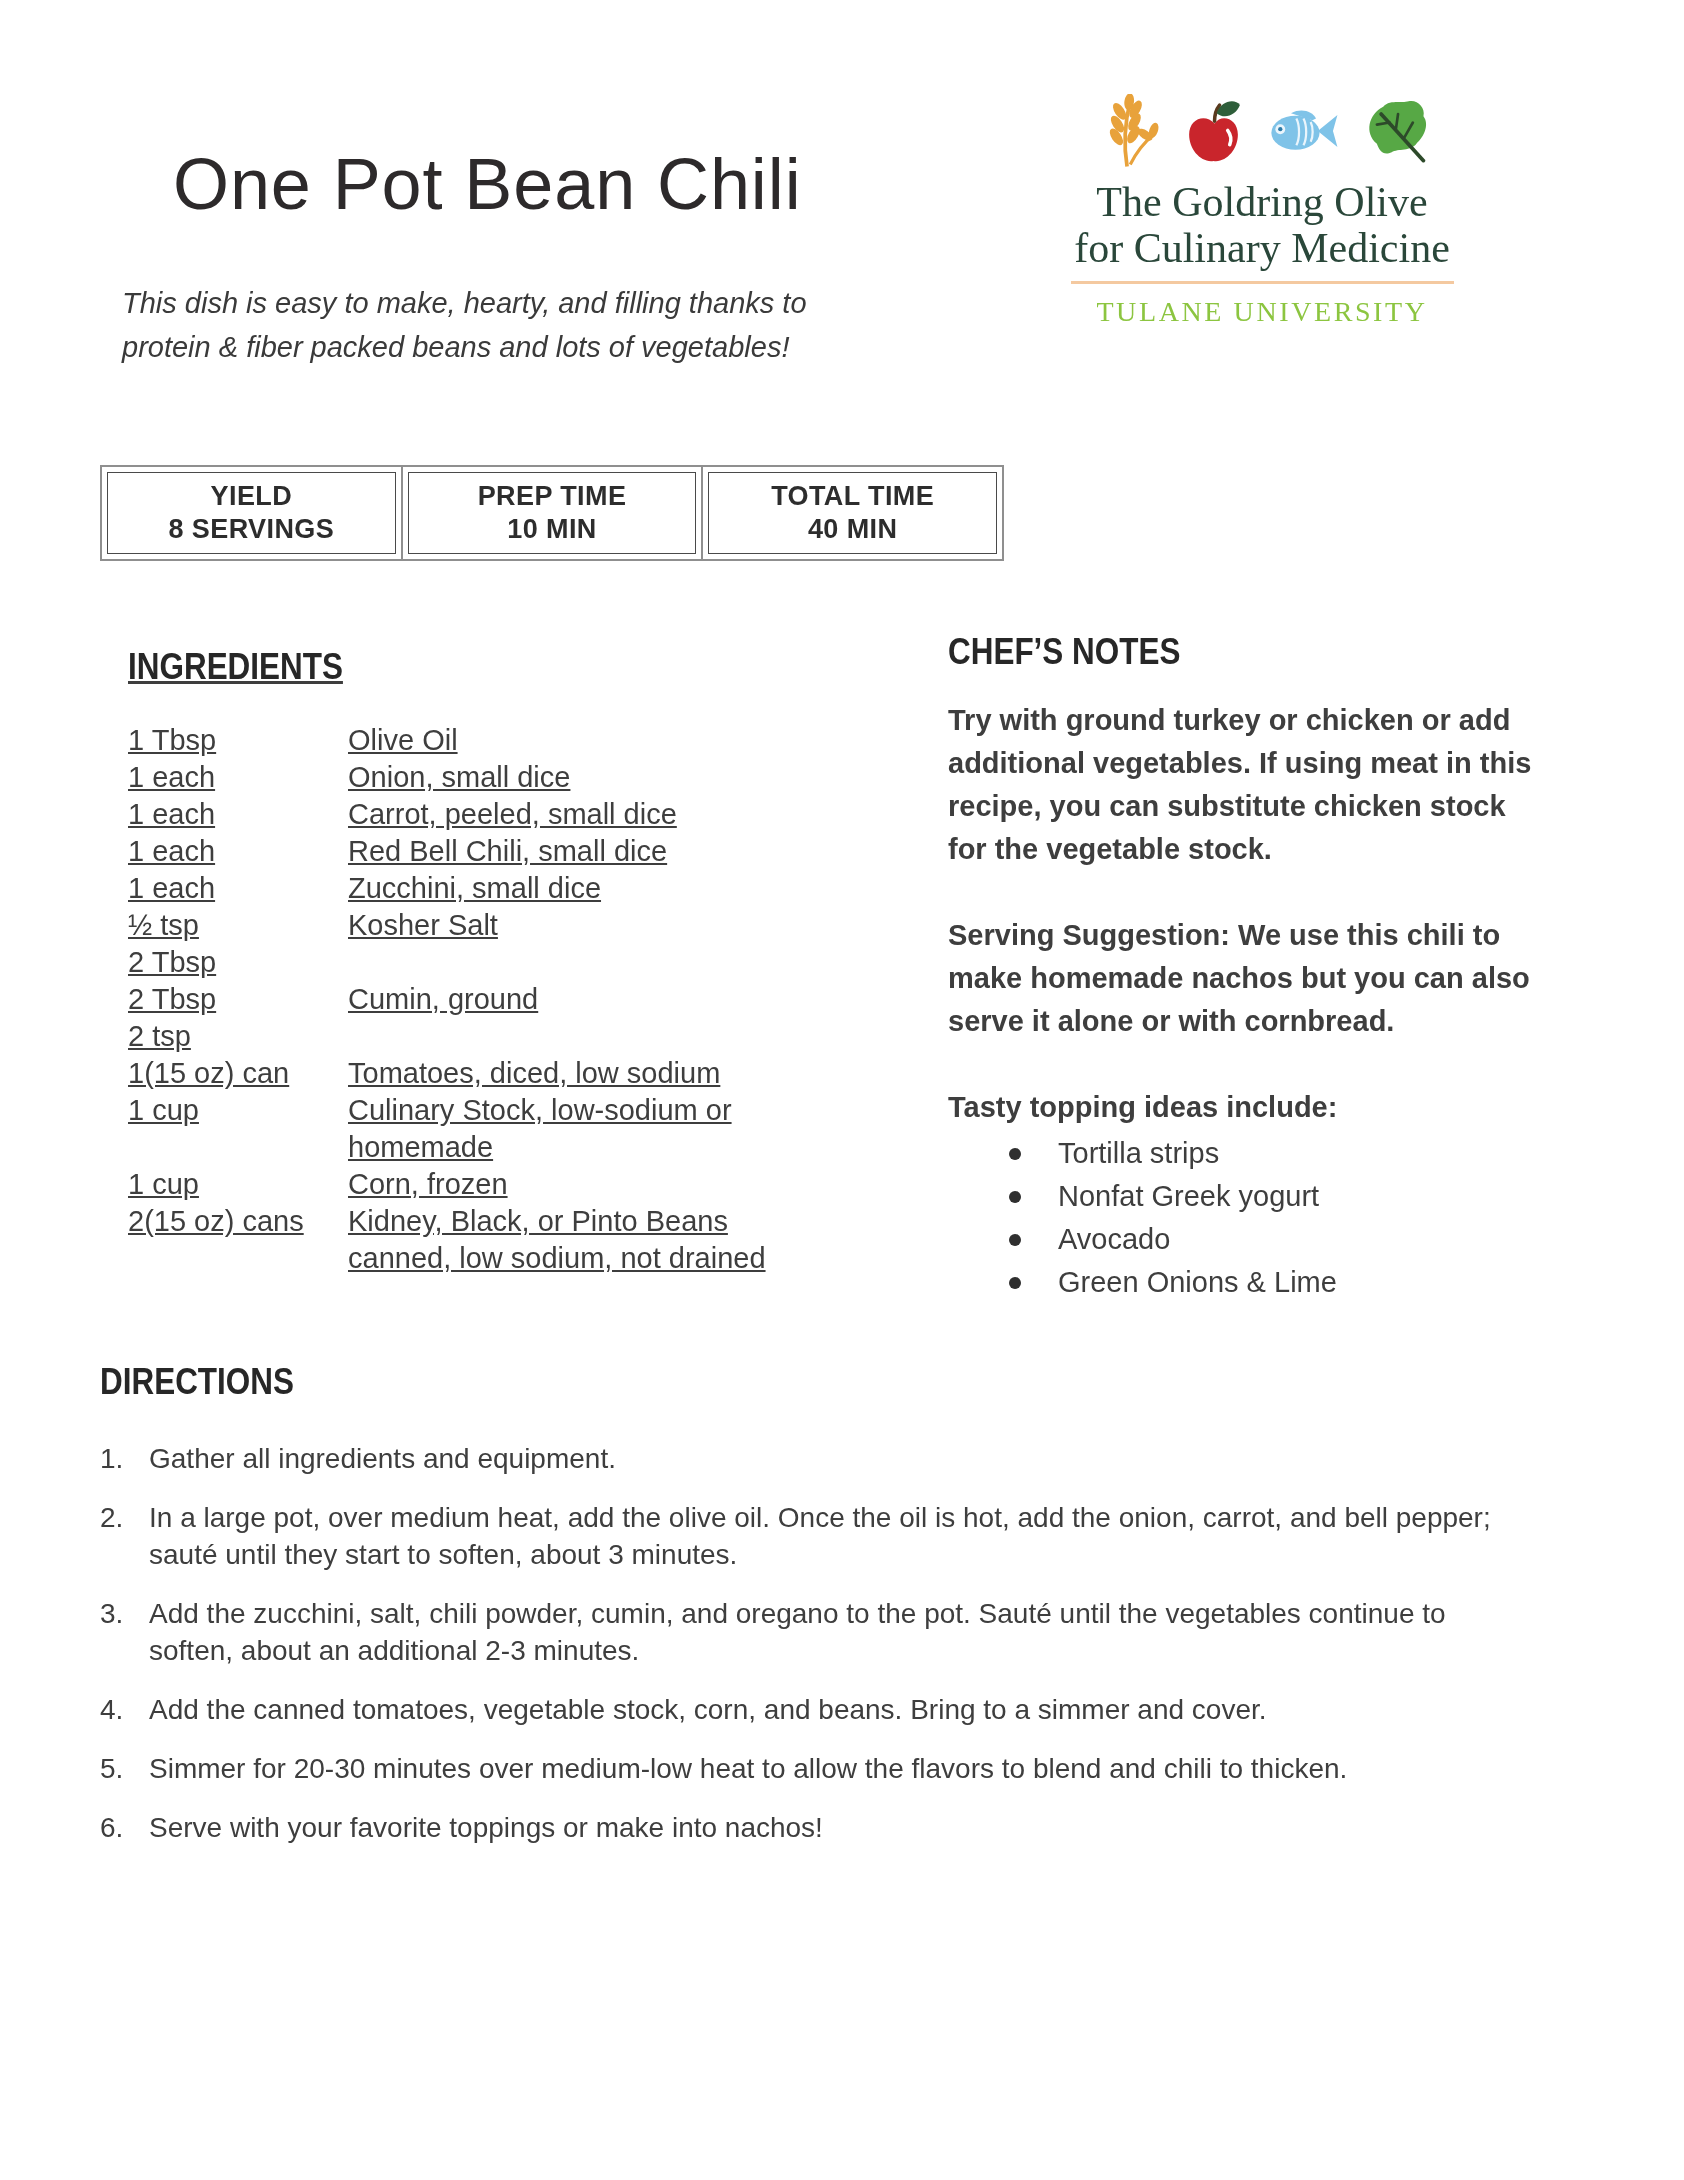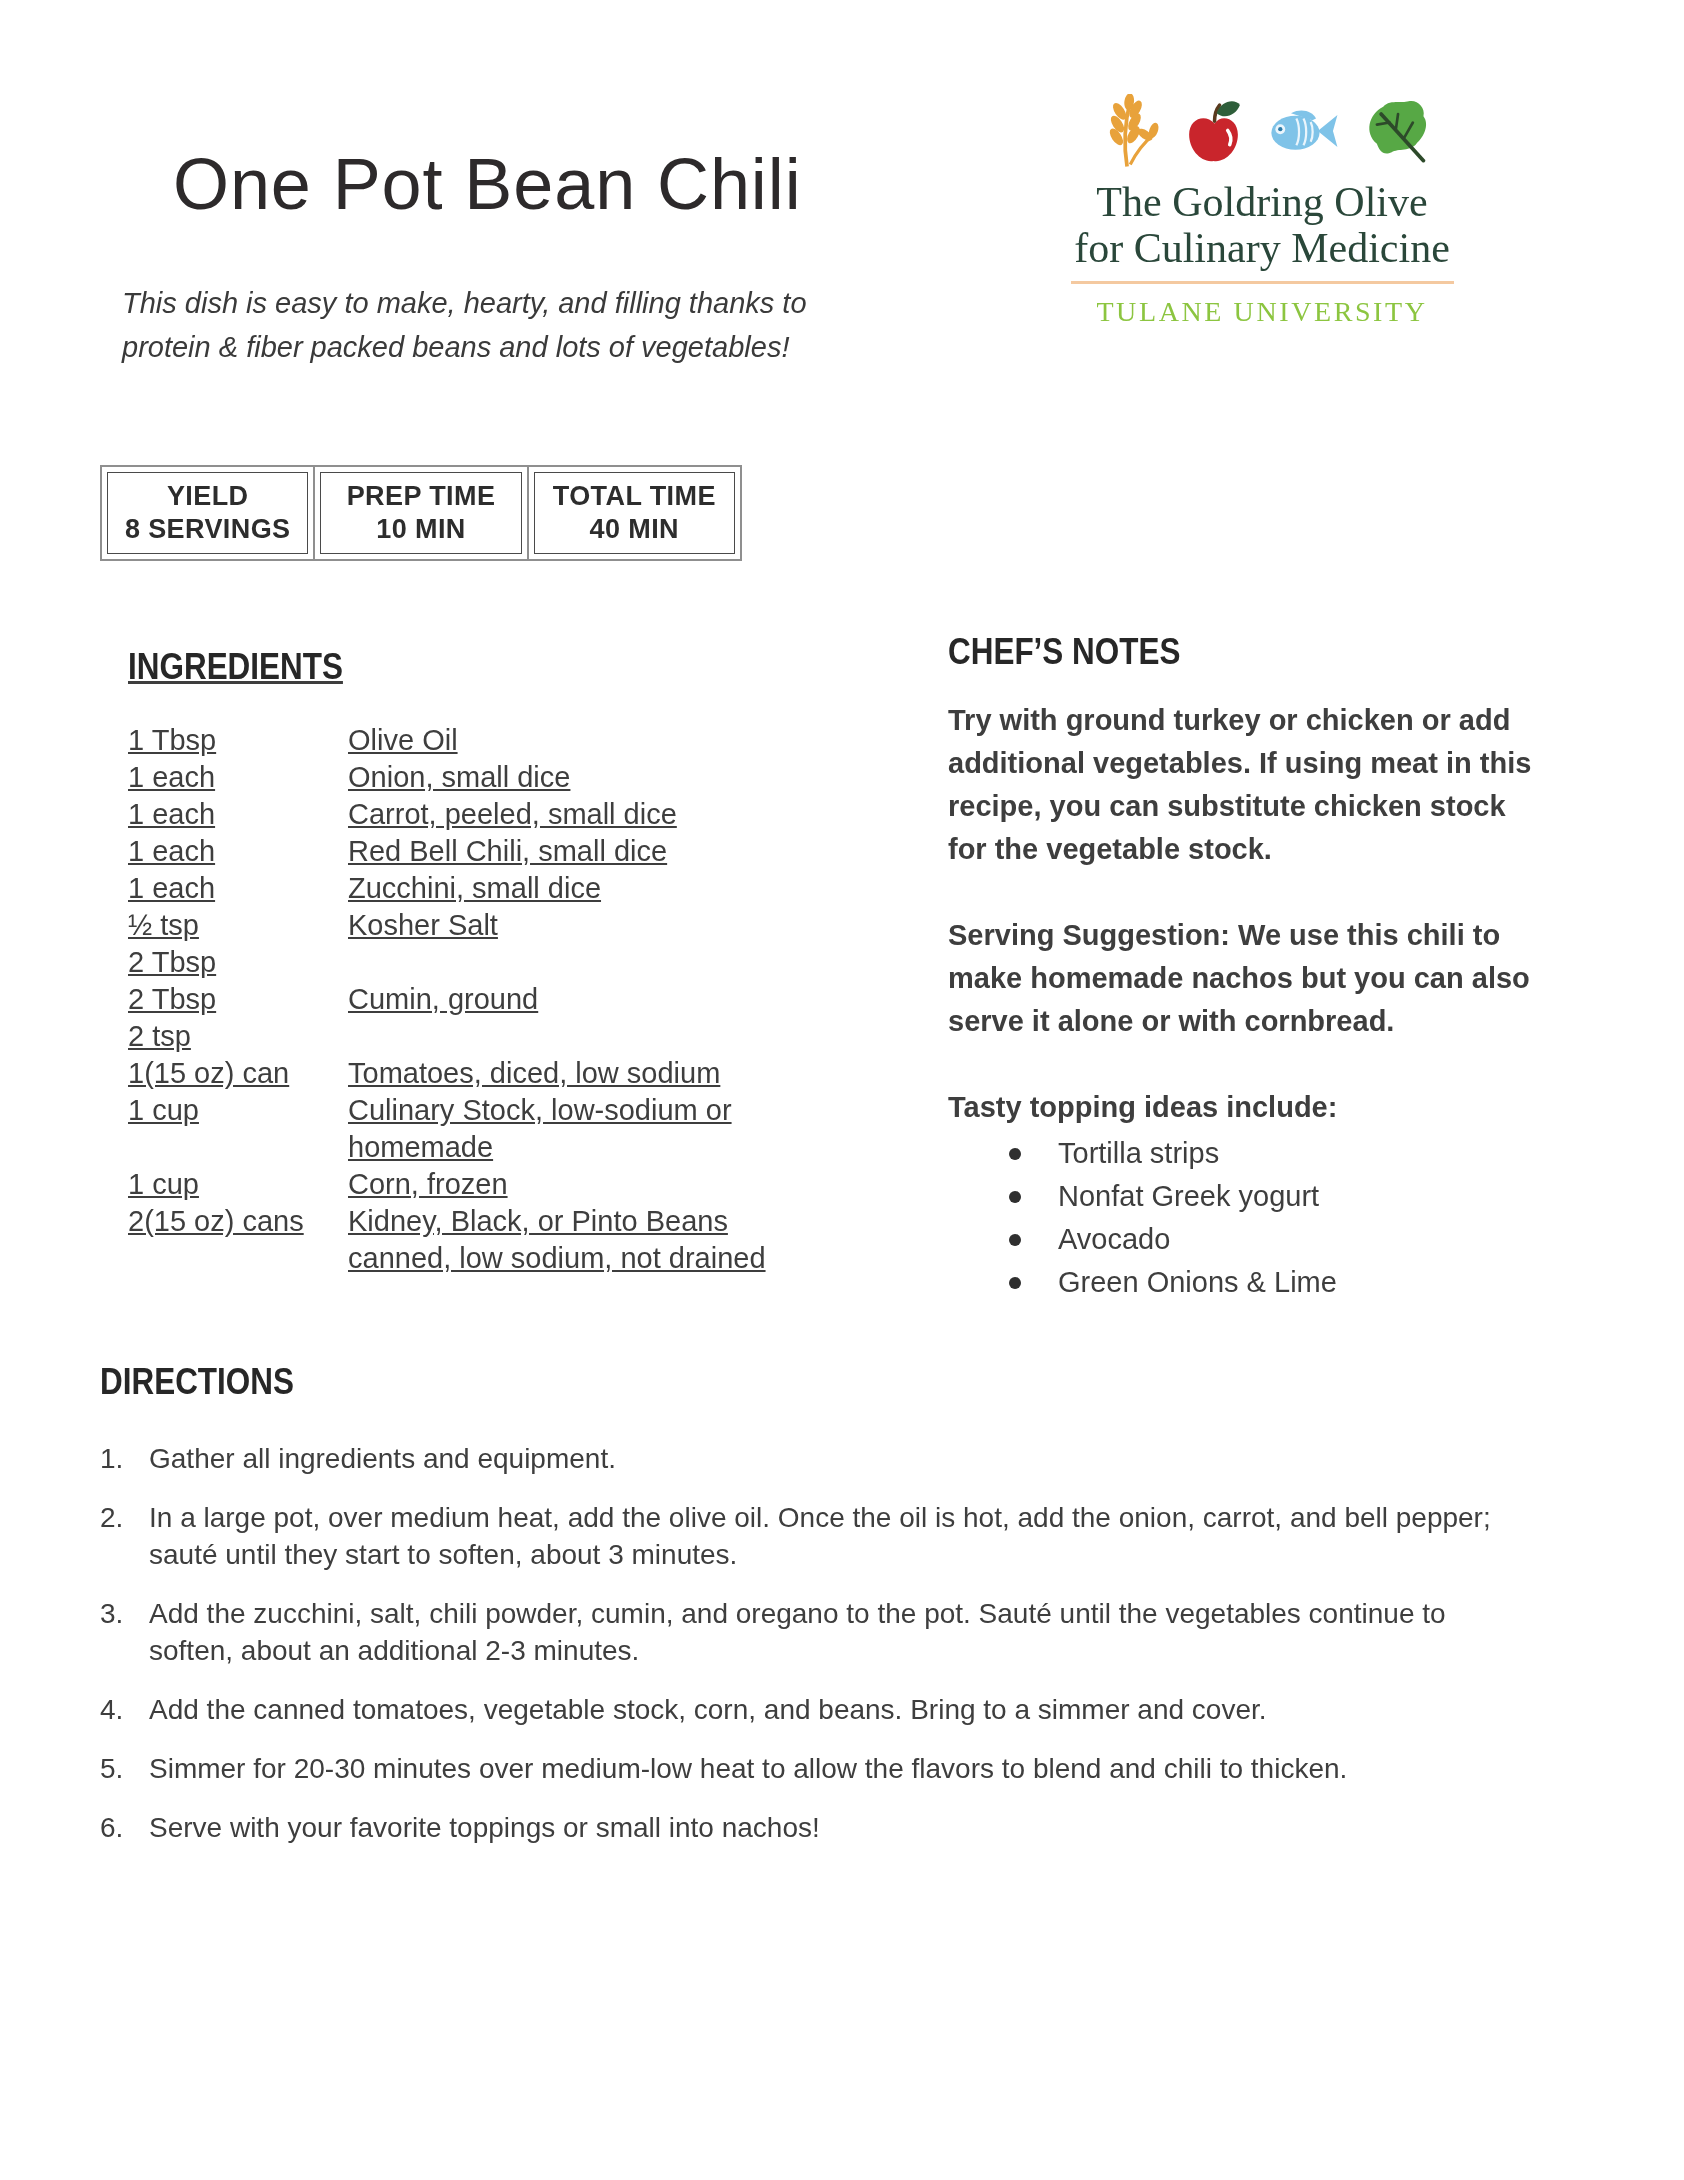--- a/index.html
+++ b/index.html
@@ -31,21 +31,21 @@
   .logo-line { font-family: "Liberation Serif", serif; font-size: 42px; line-height: 46px; color: #2a473a; }
   .logo-line.first { margin-top: 6.8px; }
   .logo-divider { width: 383px; height: 2.6px; background: #f4c9a0; margin: 10.2px auto 0 auto; }
   .logo-university {
     font-family: "Liberation Serif", serif; font-size: 28px; letter-spacing: 2.6px;
     color: #8cc540; margin-top: 12px; font-weight: 400;
   }
 
   
   .info-table {
-    position: absolute; left: 100px; top: 465px; width: 642px; height: 96px;
+    position: absolute; left: 100px; top: 465px; width: 904px; height: 96px;
     border: 2.6px solid #8f8f8f; display: flex; background: #fff;
   }
   .info-slot { flex: 1; border-right: 2.6px solid #8f8f8f; padding: 5.1px; display: flex; }
   .info-slot:last-child { border-right: none; }
   .info-cell {
     flex: 1; border: 1.7px solid #4a4a4a;
     display: flex; flex-direction: column; justify-content: center; align-items: center;
     gap: 2.6px; font-weight: 700; font-size: 27px; color: #2d2d2d; letter-spacing: 0.4px;
     text-align: center;
   }
@@ -275,19 +275,19 @@
           <span class="step-text">Add the canned tomatoes, vegetable stock, corn, and beans. Bring to a simmer and cover.</span>
         </li>
 
         <li>
           <span class="step-num">5.</span>
           <span class="step-text">Simmer for 20-30 minutes over medium-low heat to allow the flavors to blend and chili to thicken.</span>
         </li>
 
         <li>
           <span class="step-num">6.</span>
-          <span class="step-text">Serve with your favorite toppings or small into nachos!</span>
+          <span class="step-text">Serve with your favorite toppings or make into nachos!</span>
         </li>
       </ol>
   </section>
 
 </div>
 
 
 </body></html>

